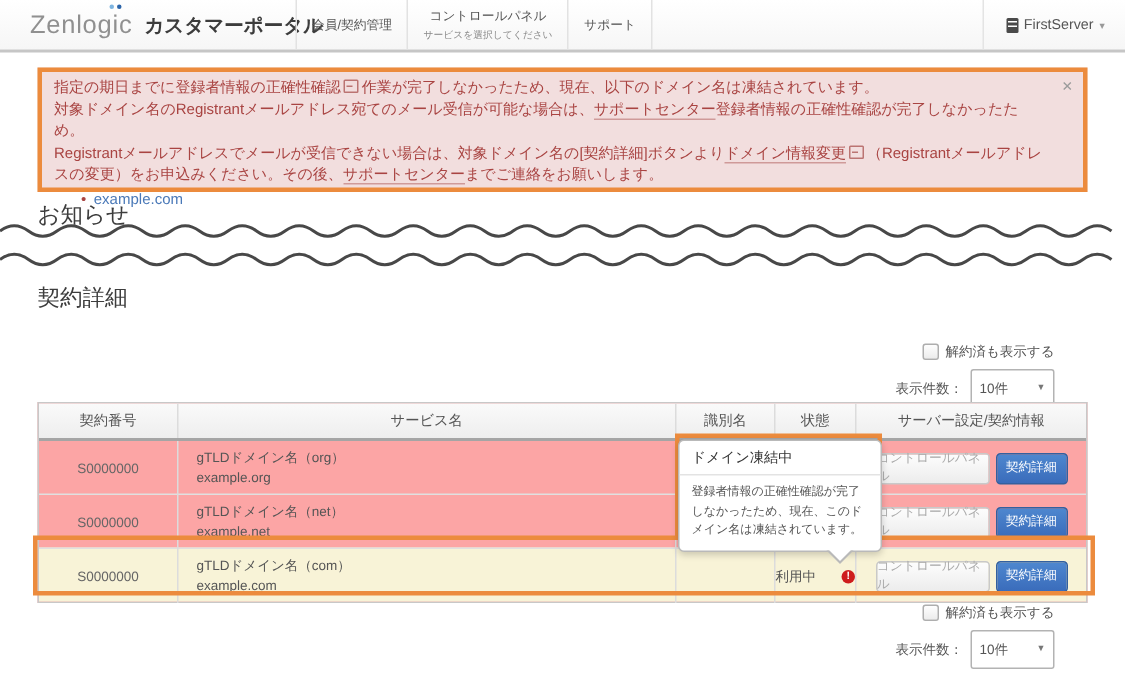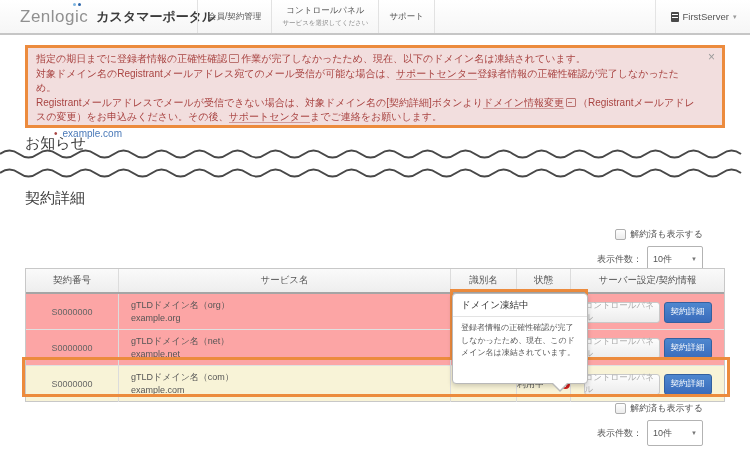--- a/index.html
+++ b/index.html
@@ -79,21 +79,21 @@
        align-items:center;justify-content:center;cursor:pointer;font-family:"Liberation Sans",sans-serif;}
   .btn-cp{width:76px;background:linear-gradient(#fdfdfd,#ececec);border:1px solid #c9c9c9;color:#ababab;}
   .btn-detail{width:48px;background:linear-gradient(#4e87cf,#3a6cbb);border:1px solid #33609f;color:#fff;text-align:center;}
   .status-alert-icon{display:inline-block;width:9px;height:9px;border-radius:50%;background:#ce1d1d;
                      color:#fff;font-size:7px;font-weight:bold;line-height:9px;text-align:center;}
 
   
   .tooltip{position:absolute;left:452px;top:293px;width:136px;background:#fff;border:1px solid #b9b9b9;
            border-radius:4px;box-shadow:0 2px 5px rgba(0,0,0,.18);z-index:40;box-sizing:border-box;}
   .tooltip-title{font-size:9.5px;color:#333;padding:5px 8px 4px;}
-  .tooltip-body{border-top:1px solid #e3e3e3;font-size:8px;line-height:12.5px;color:#555;padding:5px 8px 23px;}
+  .tooltip-body{border-top:1px solid #e3e3e3;font-size:8px;line-height:12.5px;color:#555;padding:5px 8px 7px;}
   .tooltip-arrow{position:absolute;left:98px;bottom:-9px;width:0;height:0;
                  border:9px solid transparent;border-bottom:none;border-top:9px solid #b9b9b9;}
   .tooltip-arrow::after{content:"";position:absolute;left:-8px;top:-10px;width:0;height:0;
                  border:8px solid transparent;border-bottom:none;border-top:8px solid #fff;}
 
   
   .ann{position:absolute;border:3px solid #ec8b3d;box-sizing:border-box;z-index:30;pointer-events:none;}
   .ann-tooltip{left:450px;top:289px;width:138px;height:70px;}
   .ann-row{left:22px;top:357px;width:708px;height:40px;}
 </style>

